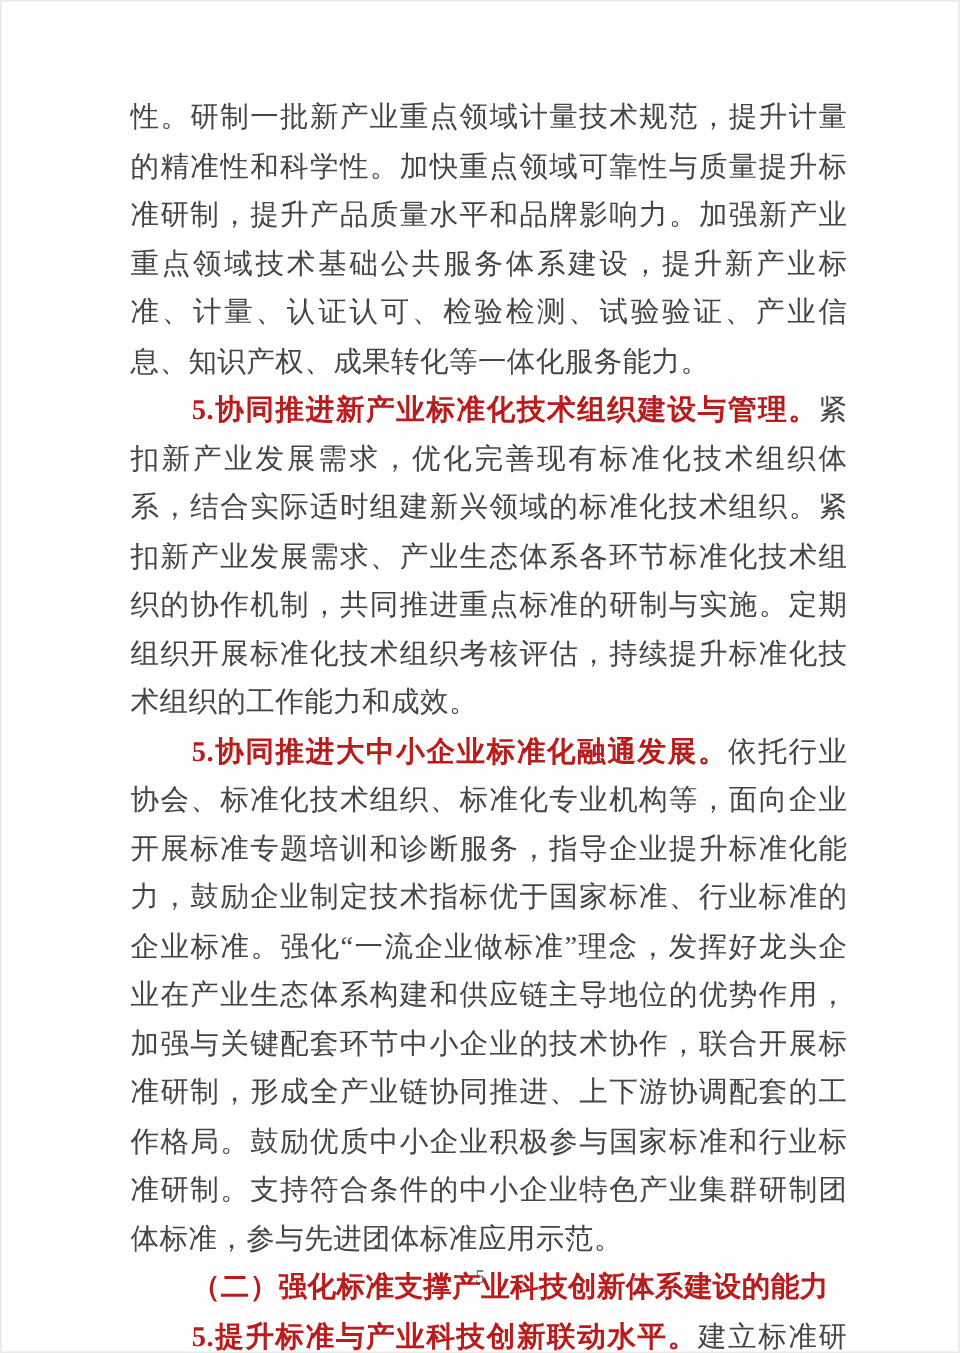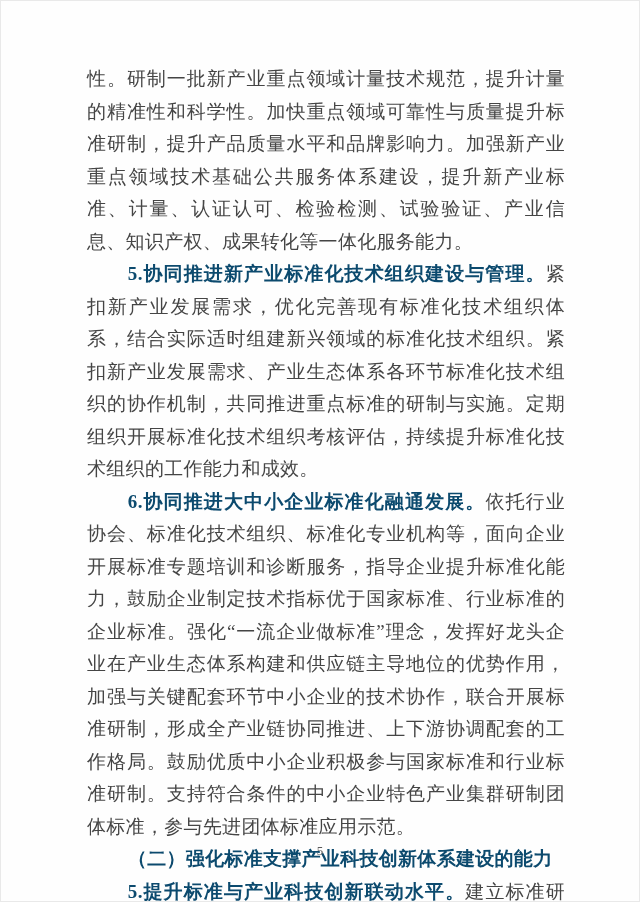--- a/index.html
+++ b/index.html
@@ -32,21 +32,21 @@
     letter-spacing: 0.3px;
   }
   .para {
     margin: 0;
   }
   .para.indent {
     text-indent: 2.15em;
   }
   .seg-bold {
     font-weight: bold;
-    color: #0c4a6e;
+    color: #b91c1c;
   }
   .seg-normal {
     font-weight: normal;
   }
   .page-number {
     position: absolute;
     left: 0;
     width: 100%;
     top: 842px;
     text-align: center;
@@ -55,18 +55,18 @@
     letter-spacing: 0;
   }
 </style>
 </head>
 <body>
 
 <div class="page">
   <div class="text-block" id="text-block">
       <p class="para"><span class="seg-normal">性。研制一批新产业重点领域计量技术规范，提升计量的精准性和科学性。加快重点领域可靠性与质量提升标准研制，提升产品质量水平和品牌影响力。加强新产业重点领域技术基础公共服务体系建设，提升新产业标准、计量、认证认可、检验检测、试验验证、产业信息、知识产权、成果转化等一体化服务能力。</span></p>
       <p class="para indent"><span class="seg-bold">5.协同推进新产业标准化技术组织建设与管理。</span><span class="seg-normal">紧扣新产业发展需求，优化完善现有标准化技术组织体系，结合实际适时组建新兴领域的标准化技术组织。紧扣新产业发展需求、产业生态体系各环节标准化技术组织的协作机制，共同推进重点标准的研制与实施。定期组织开展标准化技术组织考核评估，持续提升标准化技术组织的工作能力和成效。</span></p>
-      <p class="para indent"><span class="seg-bold">6.协同推进大中小企业标准化融通发展。</span><span class="seg-normal">依托行业协会、标准化技术组织、标准化专业机构等，面向企业开展标准专题培训和诊断服务，指导企业提升标准化能力，鼓励企业制定技术指标优于国家标准、行业标准的企业标准。强化“一流企业做标准”理念，发挥好龙头企业在产业生态体系构建和供应链主导地位的优势作用，加强与关键配套环节中小企业的技术协作，联合开展标准研制，形成全产业链协同推进、上下游协调配套的工作格局。鼓励优质中小企业积极参与国家标准和行业标准研制。支持符合条件的中小企业特色产业集群研制团体标准，参与先进团体标准应用示范。</span></p>
+      <p class="para indent"><span class="seg-bold">5.协同推进大中小企业标准化融通发展。</span><span class="seg-normal">依托行业协会、标准化技术组织、标准化专业机构等，面向企业开展标准专题培训和诊断服务，指导企业提升标准化能力，鼓励企业制定技术指标优于国家标准、行业标准的企业标准。强化“一流企业做标准”理念，发挥好龙头企业在产业生态体系构建和供应链主导地位的优势作用，加强与关键配套环节中小企业的技术协作，联合开展标准研制，形成全产业链协同推进、上下游协调配套的工作格局。鼓励优质中小企业积极参与国家标准和行业标准研制。支持符合条件的中小企业特色产业集群研制团体标准，参与先进团体标准应用示范。</span></p>
       <p class="para indent"><span class="seg-bold">（二）强化标准支撑产业科技创新体系建设的能力</span></p>
       <p class="para indent"><span class="seg-bold">5.提升标准与产业科技创新联动水平。</span><span class="seg-normal">建立标准研制与</span></p>
     </div>
   <div class="page-number">5</div>
 </div>
 
 </body></html>

